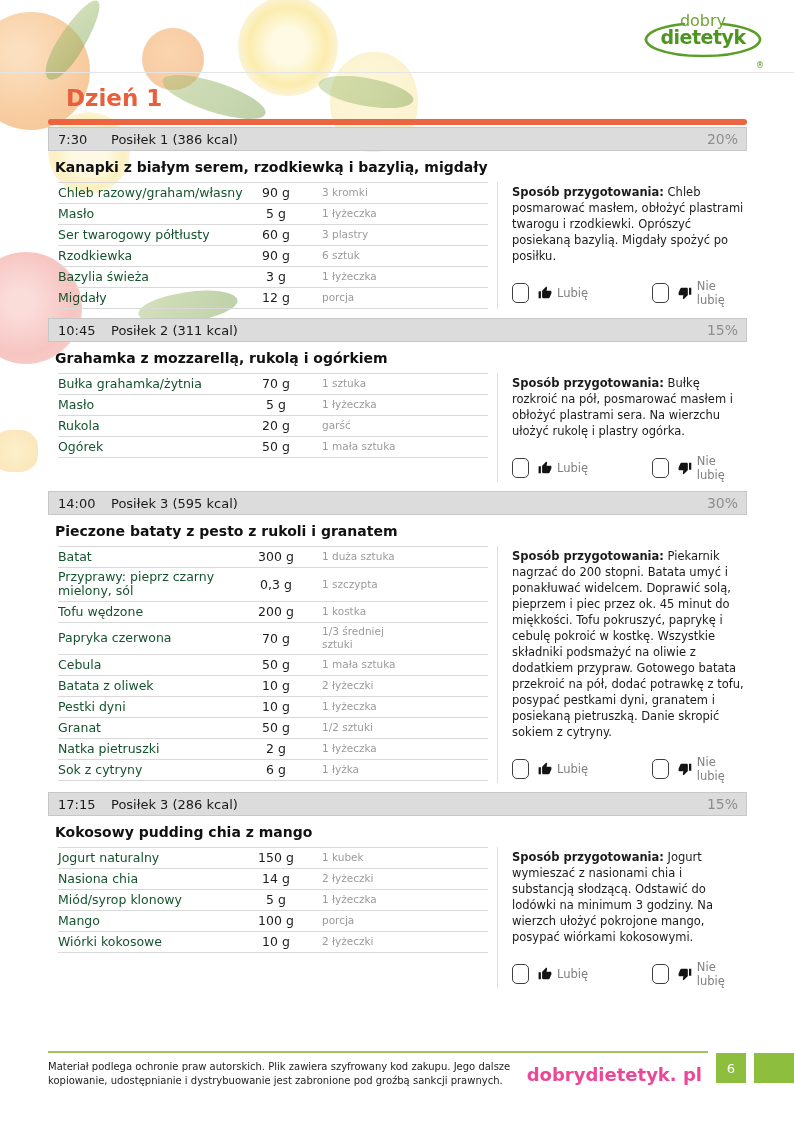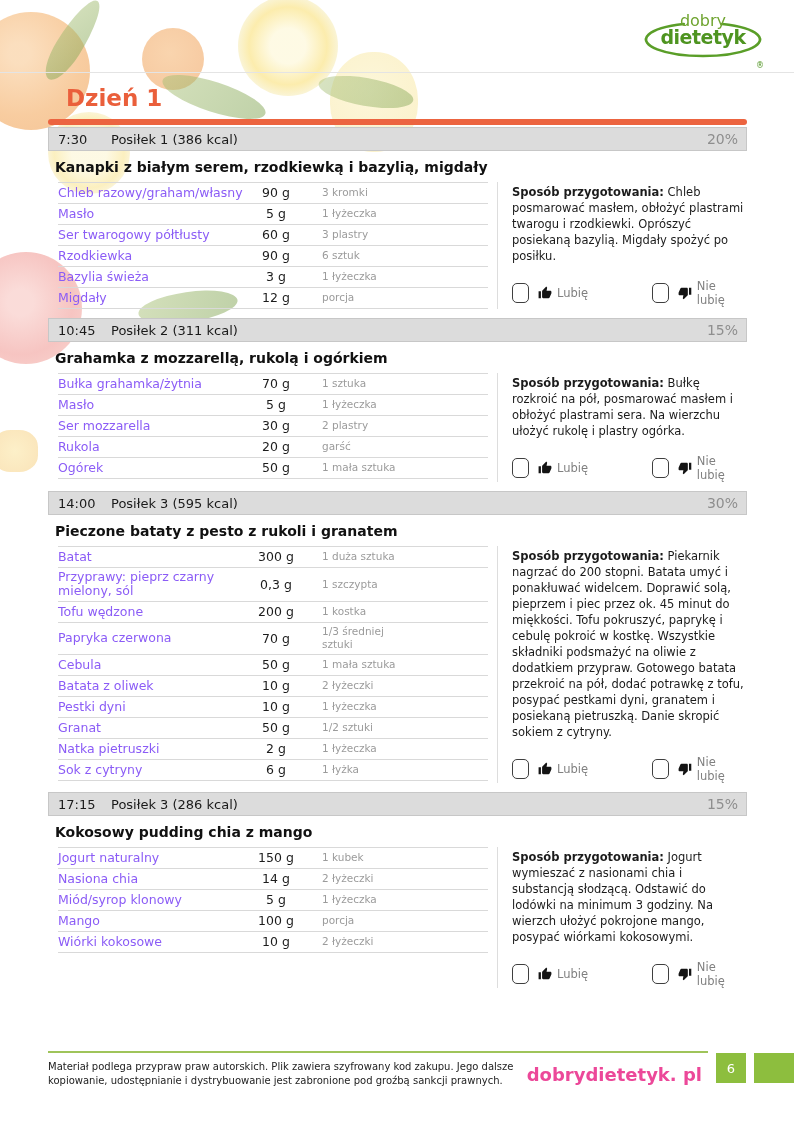--- a/index.html
+++ b/index.html
@@ -47,21 +47,21 @@
   .meal-header { display:flex; align-items:center; height:24px; background:#dcdcdc;
     border:1px solid #c7c7c7; font-size:13px; color:#1a1a1a; }
   .meal-time { width:62px; padding-left:9px; }
   .meal-title { }
   .meal-percent { margin-left:auto; padding-right:8px; font-size:14px; color:#8e8e8e; }
   .dish-title { margin:8px 0 7px 7px; font-size:14px; font-weight:bold; color:#111111; line-height:16px; }
   .meal-body { display:flex; align-items:stretch; }
   .ingredients-wrap { flex:0 0 450px; border-right:1px solid #dddddd; padding-left:10px; padding-right:9px; }
   .ing-row { display:flex; align-items:center; border-bottom:1px solid #d9d9d9; padding:2px 0 3px 0; min-height:19px; }
   .ing-row:first-child { border-top:1px solid #d9d9d9; }
-  .ing-name { flex:0 0 190px; font-size:12.5px; line-height:14px; color:#8b5cf6; }
+  .ing-name { flex:0 0 190px; font-size:12.5px; line-height:14px; color:#14532d; }
   .ing-amount { flex:0 0 56px; font-size:12.5px; color:#1c1c1c; text-align:center; }
   .ing-measure { flex:0 0 86px; margin-left:18px; font-size:10.5px; line-height:13px; color:#9b9b9b; }
   .prep-col { flex:1; padding-left:14px; padding-top:2px; }
   .prep { font-size:11.5px; line-height:16px; color:#1b1b1b; }
   .prep-label { font-weight:bold; }
   .like-row { display:flex; align-items:center; margin-top:15px; column-gap:64px; }
   .like-group { display:flex; align-items:center; }
   .checkbox { display:inline-block; width:17px; height:20px; border:1.5px solid #3f3f3f;
     border-radius:5px; background:#ffffff; cursor:pointer; }
   .thumb { width:14px; height:14px; margin:0 5px 0 9px; fill:#141414; }
@@ -189,25 +189,20 @@
     <span class="ing-amount">70 g</span>
     <span class="ing-measure">1 sztuka</span>
   </div>
 
   <div class="ing-row">
     <span class="ing-name">Masło</span>
     <span class="ing-amount">5 g</span>
     <span class="ing-measure">1 łyżeczka</span>
   </div>
 
-  <div class="ing-row">
-    <span class="ing-name">Ser mozzarella</span>
-    <span class="ing-amount">30 g</span>
-    <span class="ing-measure">2 plastry</span>
-  </div>
 
   <div class="ing-row">
     <span class="ing-name">Rukola</span>
     <span class="ing-amount">20 g</span>
     <span class="ing-measure">garść</span>
   </div>
 
   <div class="ing-row">
     <span class="ing-name">Ogórek</span>
     <span class="ing-amount">50 g</span>
@@ -387,17 +382,17 @@
           </span>
         </div>
       </div>
     </div>
   </section>
 </div>
 </div>
 
 <div class="footer">
   <div class="footer-line"></div>
-  <div class="footer-text">Materiał podlega przypraw praw autorskich. Plik zawiera szyfrowany kod zakupu. Jego dalsze kopiowanie, udostępnianie i dystrybuowanie jest zabronione pod groźbą sankcji prawnych.</div>
+  <div class="footer-text">Materiał podlega ochronie praw autorskich. Plik zawiera szyfrowany kod zakupu. Jego dalsze kopiowanie, udostępnianie i dystrybuowanie jest zabronione pod groźbą sankcji prawnych.</div>
   <div class="footer-site">dobrydietetyk. pl</div>
   <div class="page-badge">6</div>
   <div class="edge-badge"></div>
 </div>
 
 </body></html>

